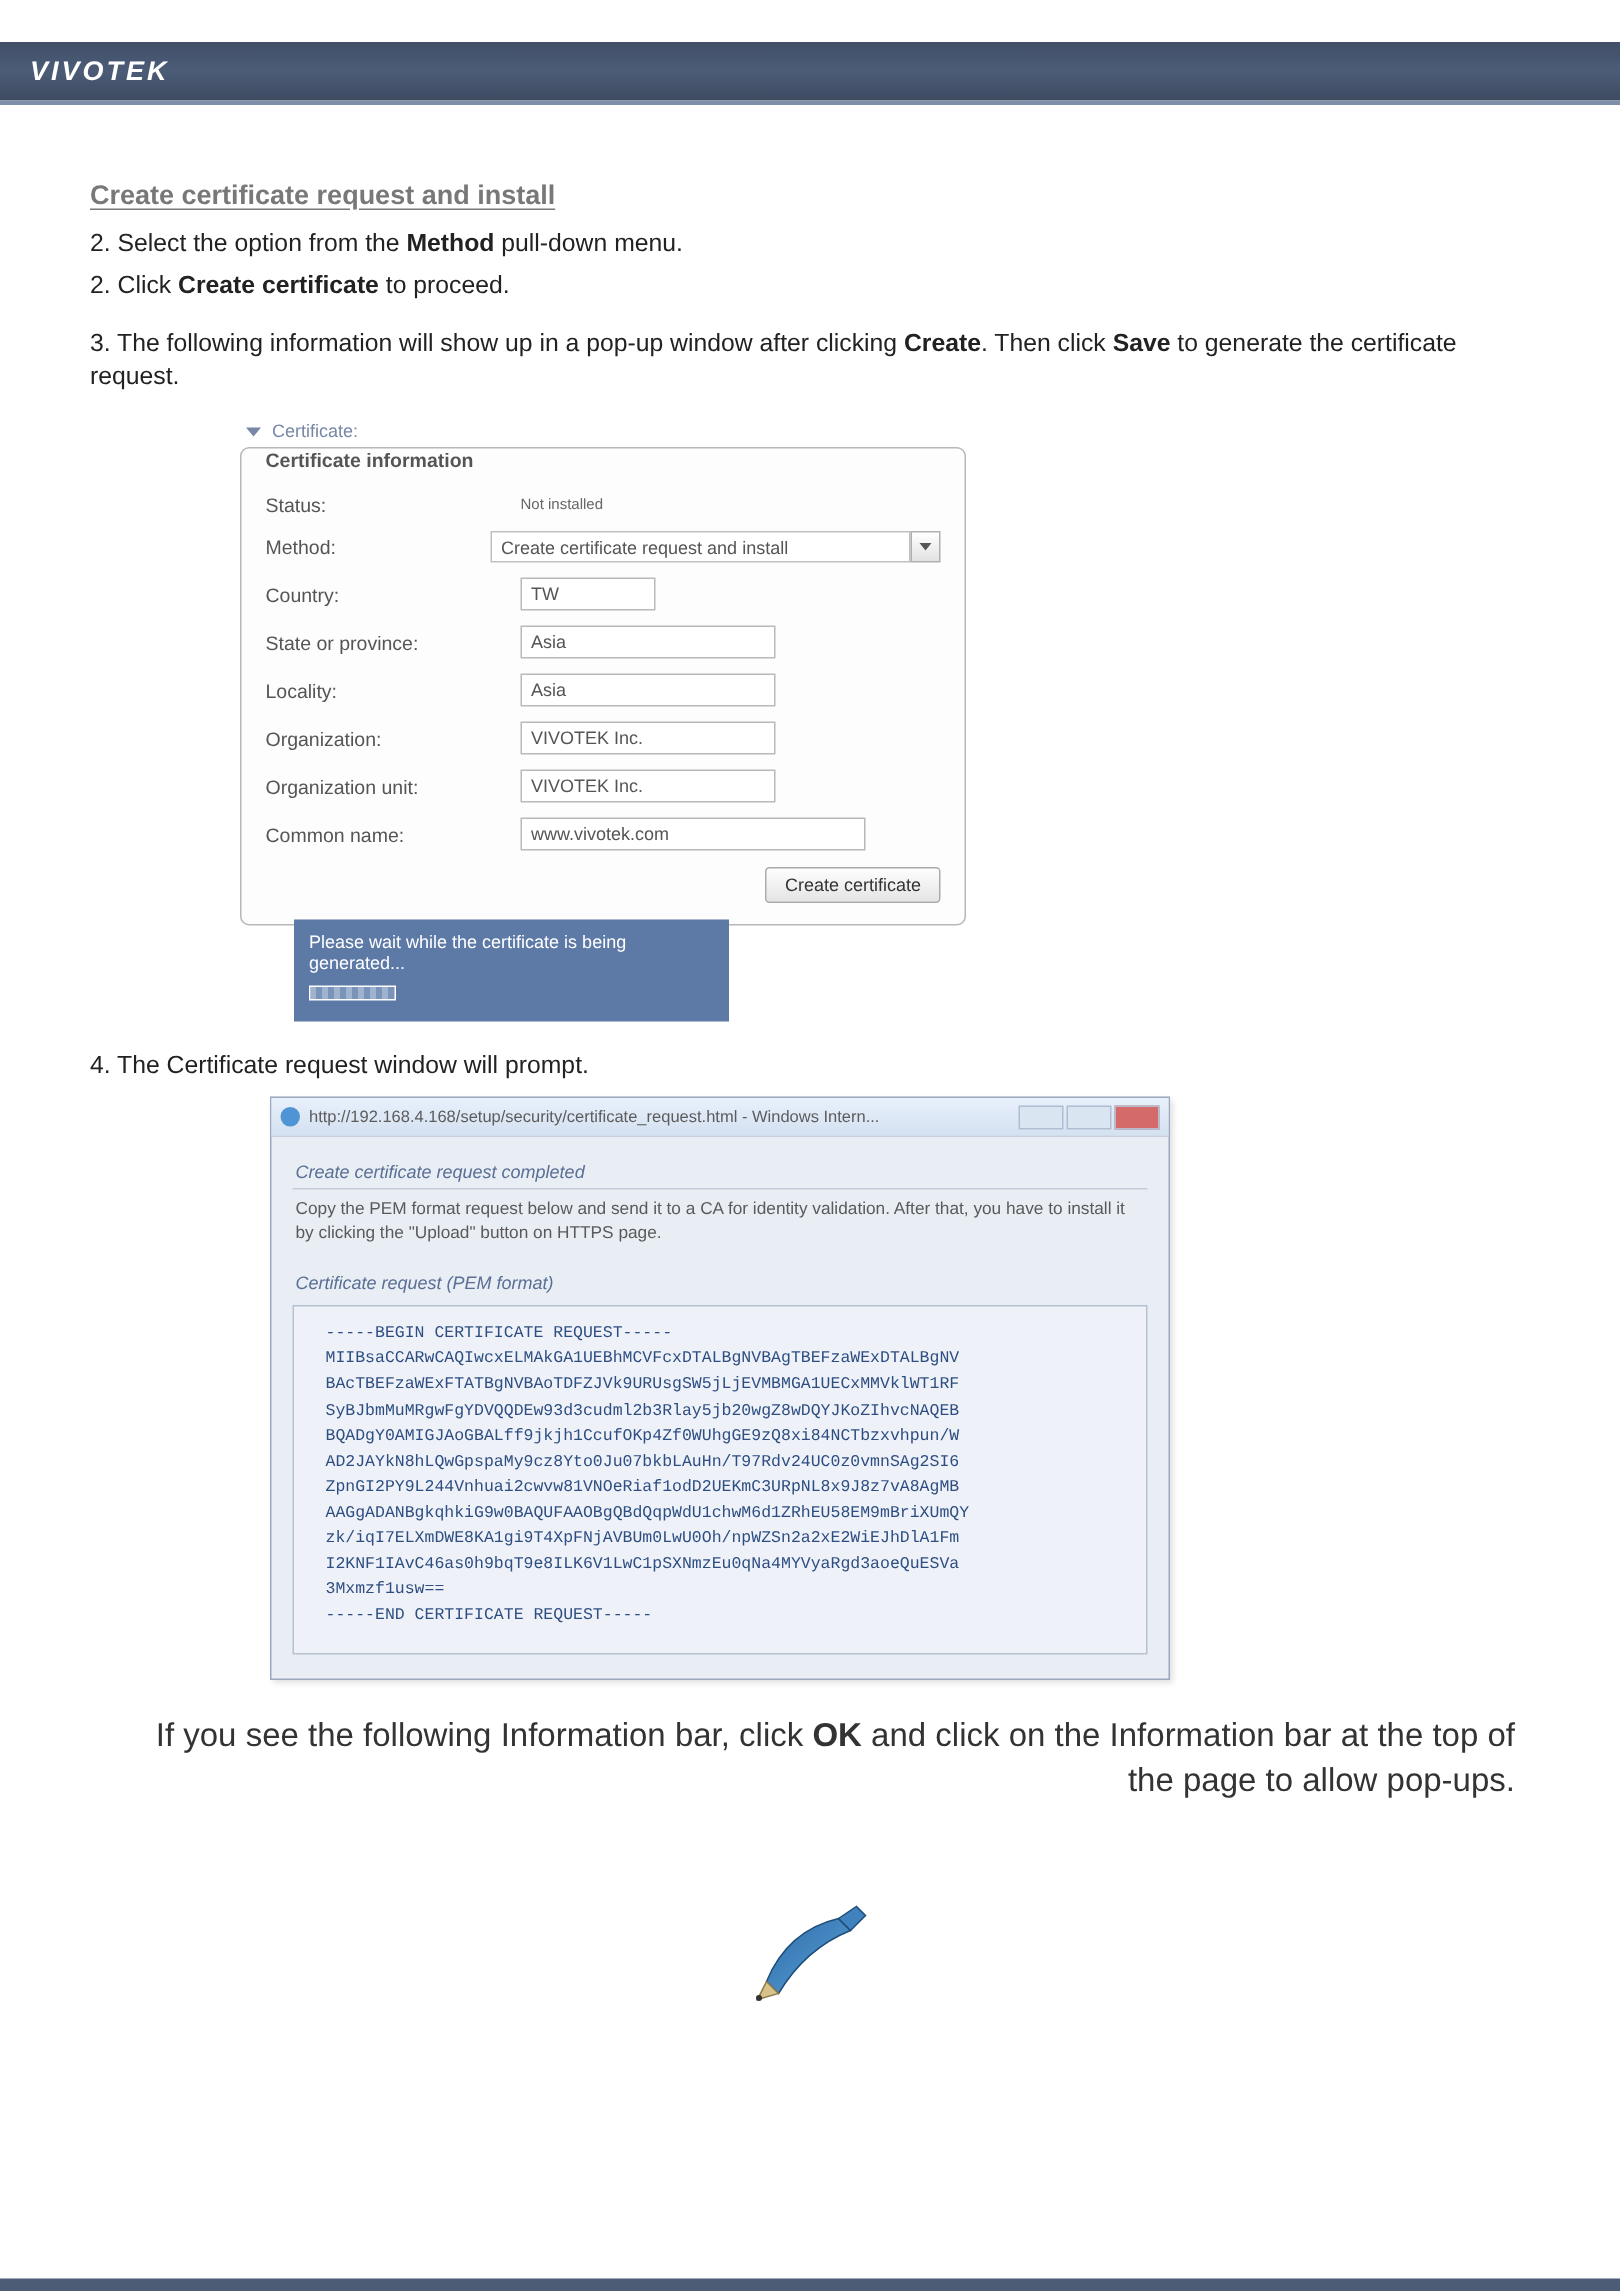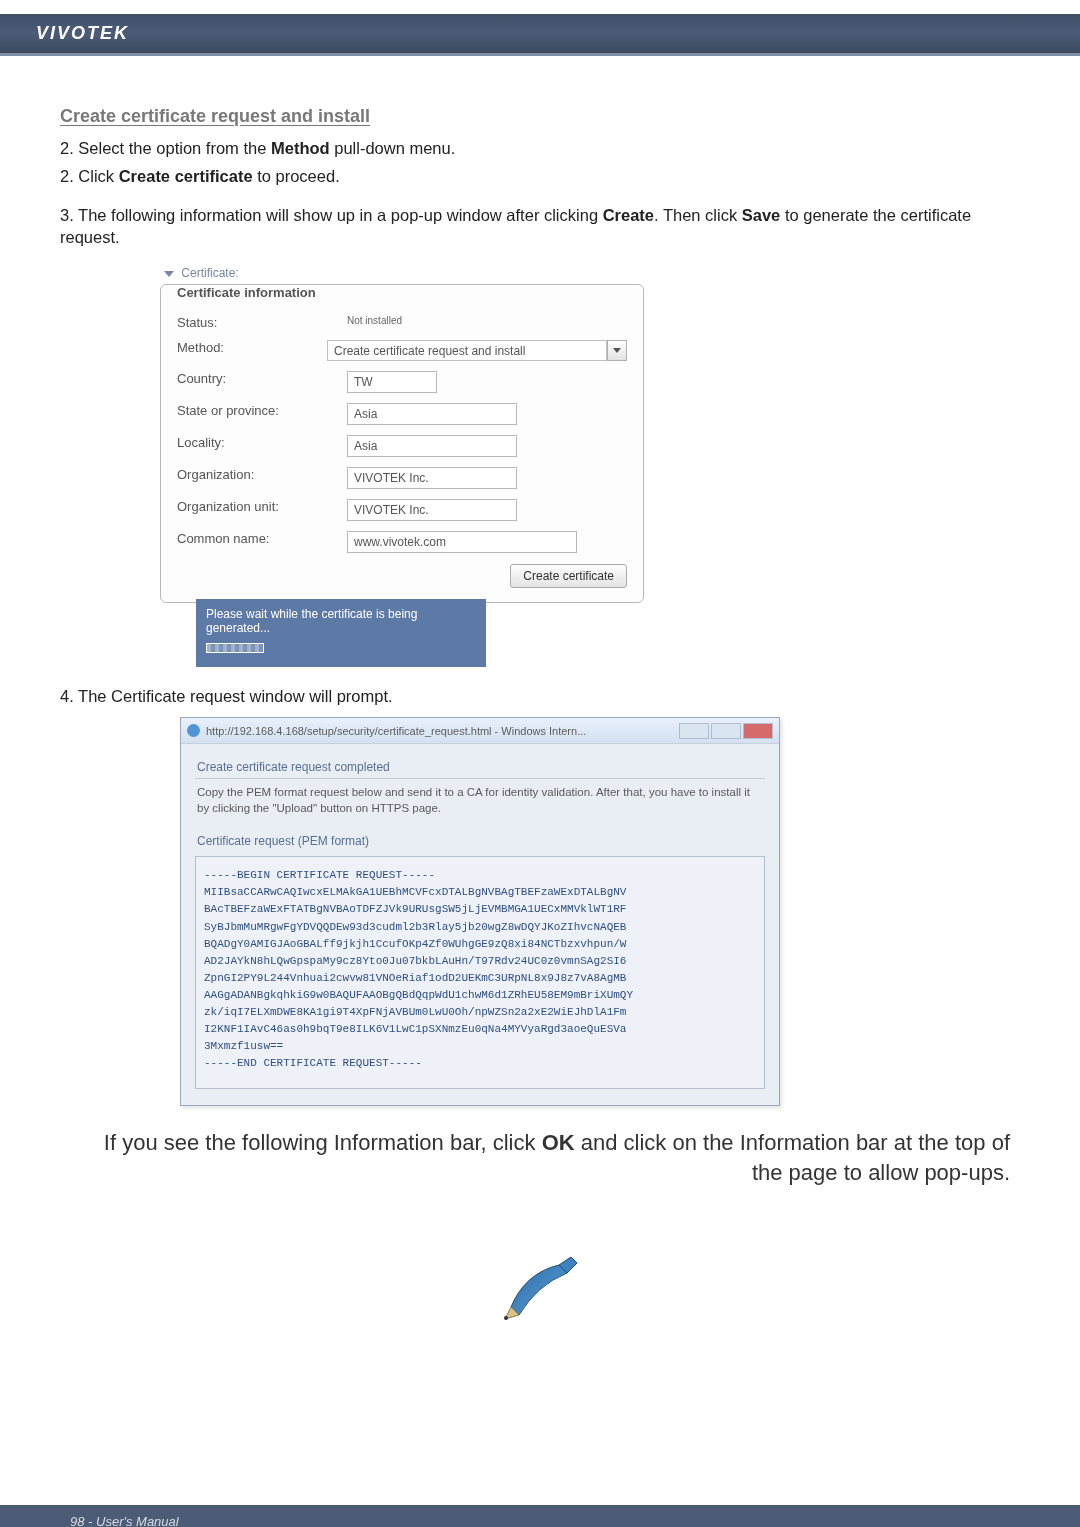--- a/index.html
+++ b/index.html
@@ -10,23 +10,23 @@
       background: #fff;
       width: 1080px;
       margin: 0 auto;
       position: relative;
     }
     .header-bar {
       background: linear-gradient(to bottom, #414f68 0%, #4c5c77 50%, #3d4a60 100%);
       height: 42px;
       display: flex;
       align-items: center;
-      padding: 0 36px;
+      padding: 0 20px;
       border-bottom: 3px solid #7d8fa8;
-      margin-top: 14px;
+      margin-top: 28px;
     }
     .header-bar .brand {
       color: #fff;
       font-weight: bold;
       font-style: italic;
       letter-spacing: 2px;
       font-size: 18px;
     }
     .content {
       padding: 50px 60px 40px 60px;
@@ -76,20 +76,21 @@
       background: #fdfdfd;
     }
     .cert-box-title {
       font-weight: bold;
       font-size: 13px;
       color: #555;
       margin-bottom: 10px;
     }
     .cert-row {
       display: flex;
+      align-items: center;
       padding: 5px 0;
     }
     .cert-label {
       width: 170px;
       color: #555;
       font-size: 13px;
     }
     .cert-value {
       font-size: 10px;
       color: #666;
@@ -188,32 +189,33 @@
     .ie-win-btns { display: flex; gap: 2px; }
     .ie-win-btn { width: 30px; height: 16px; border: 1px solid #b0bed0; background: #dae5f2; }
     .ie-win-btn.close { background: #d46a6a; }
     .ie-body { padding: 12px 14px 16px 14px; }
     .ie-section-label {
       color: #5a6f95;
       font-size: 12px;
       margin-bottom: 6px;
       padding: 4px 2px;
       border-bottom: 1px solid #c3ccd9;
+      font-style: italic;
     }
     .ie-helptext {
       color: #5a5a5a;
       font-size: 11.5px;
       line-height: 1.35;
       margin-bottom: 14px;
       padding: 0 2px;
     }
     .pem-box {
       border: 1px solid #b7c0cf;
       background: #eef2f8;
-      padding: 10px 12px 16px 8px;
+      padding: 10px 12px 16px 21px;
     }
     .pem-text {
       font-family: 'Courier New', monospace;
       font-size: 11px;
       color: #2e4e82;
       white-space: pre-wrap;
       word-break: break-all;
       line-height: 1.55;
     }
     .after-figs {

